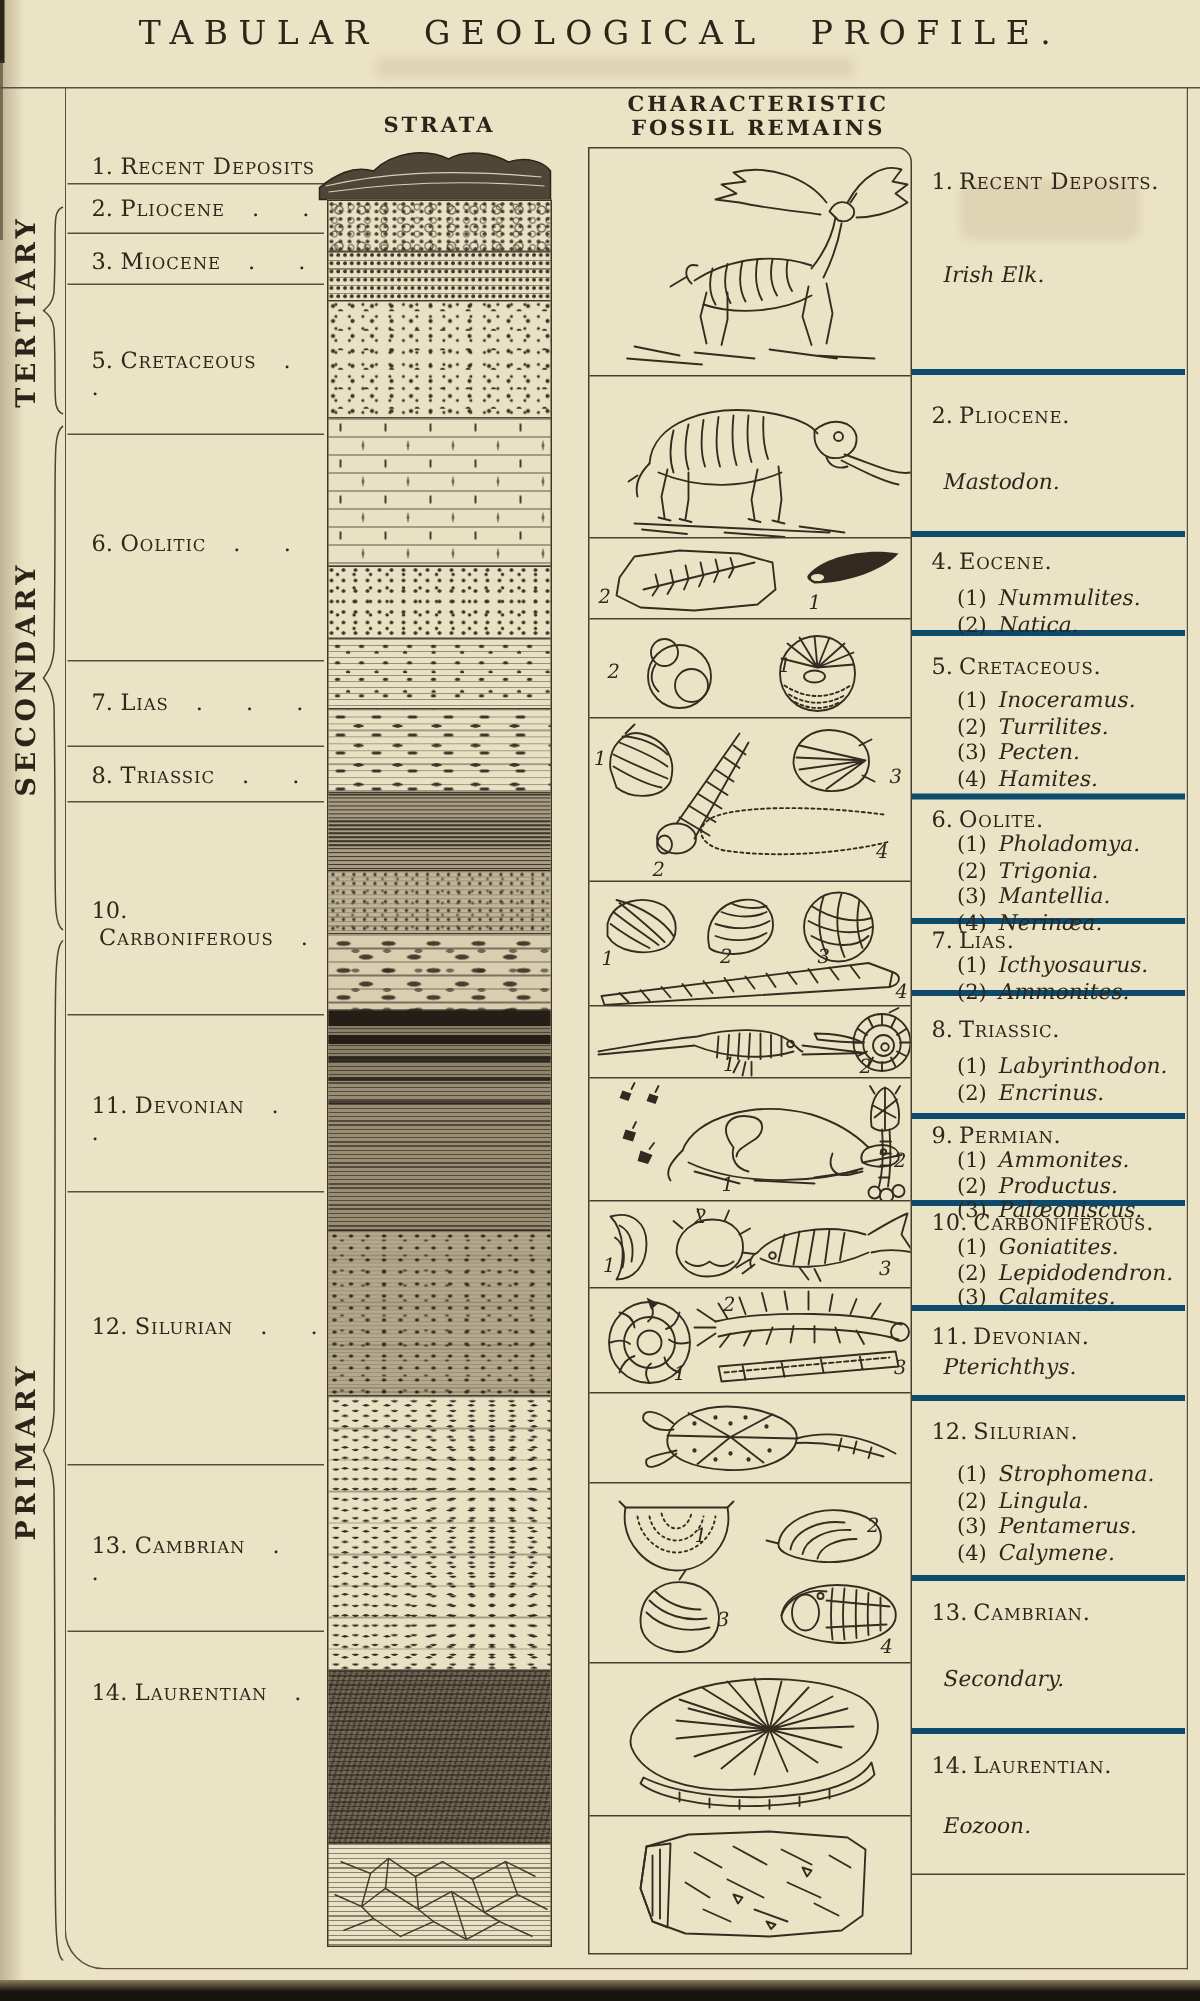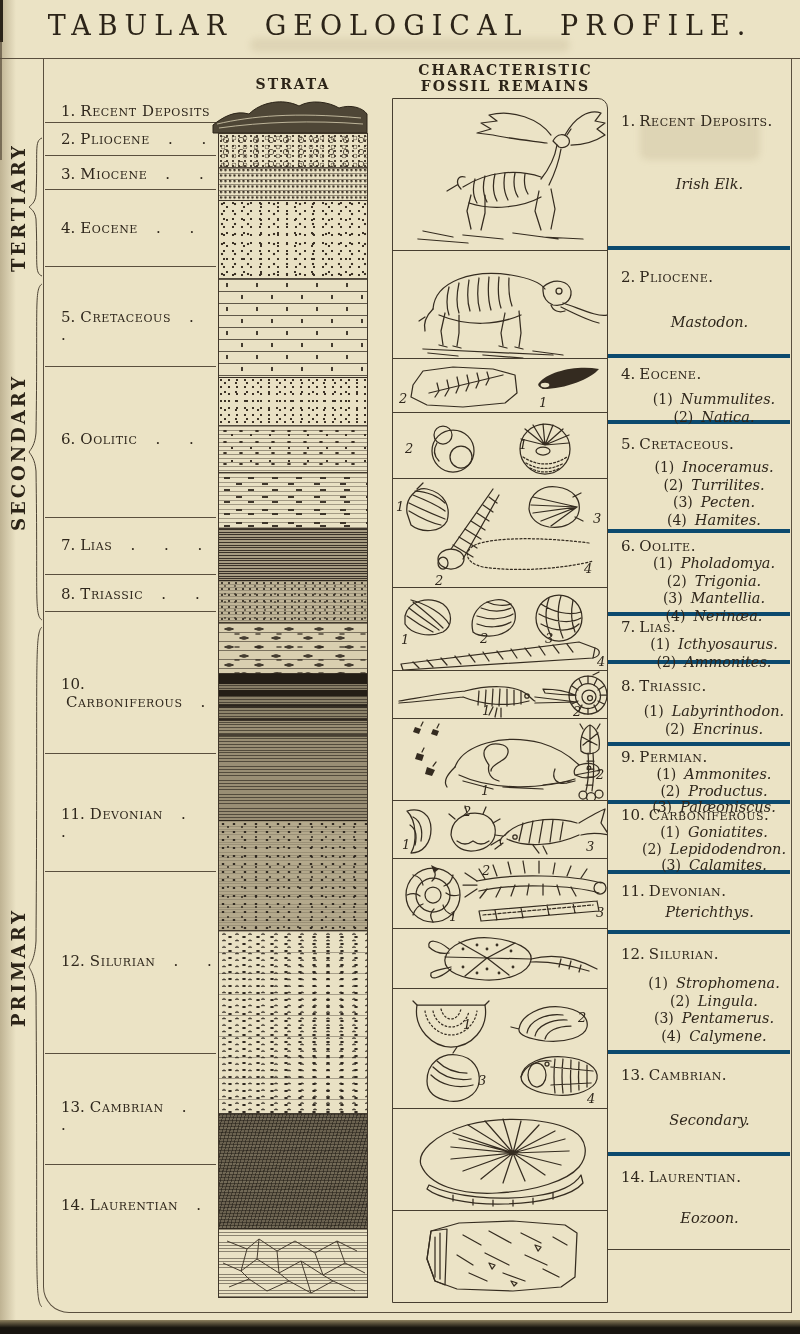--- a/index.html
+++ b/index.html
@@ -8,21 +8,21 @@
   .abs{position:absolute;}
   
   .edge-shade{left:0;top:0;width:16px;height:1334px;
     background:linear-gradient(90deg,rgba(118,100,64,.38),rgba(118,100,64,0));}
   .edge-line{left:0;top:40px;width:2px;height:120px;background:rgba(60,50,34,.55);}
   .corner-mark{left:0;top:0;width:3px;height:42px;background:#2a241a;}
   .bottom-bar{left:0;top:1320px;width:800px;height:14px;
     background:linear-gradient(180deg,#8a7d5c, #17140f 55%);}
   .ghost{background:rgba(150,128,82,.14);filter:blur(3px);border-radius:8px;}
   
-  .title{left:0;top:10px;width:800px;text-align:center;font-size:27px;letter-spacing:7px;
+  .title{left:0;top:10px;width:800px;text-align:center;font-size:22px;letter-spacing:7px;
          word-spacing:16px;color:#2c2418;}
   .toprule{left:0;top:58px;width:800px;height:1px;background:#5a4f3e;}
   .frame{left:43px;top:58px;width:747px;height:1254px;border:1px solid #5a4f3e;border-top:none;
          border-bottom-left-radius:26px;}
   .colhead{font-weight:bold;font-size:14px;letter-spacing:2px;text-align:center;color:#2c2418;}
   
   .lcol{left:45px;top:58px;width:171px;}
   .lrow{box-sizing:border-box;border-bottom:1px solid #5a4f3e;padding-left:16px;font-size:15px;}
   .lrow:last-child{border-bottom:none;}
   .pno{display:inline-block;}
@@ -116,21 +116,21 @@
   .frow svg .fd{fill:#342b20;stroke:none;}
   .frow svg .fp{fill:#e9e1c4;}
   .fig{position:absolute;font-size:13px;font-style:italic;color:#2f271c;}
   
   .rcol{left:608px;top:98px;width:182px;border-bottom:1px solid #473e30;box-sizing:border-box;}
   .rrow{box-sizing:border-box;border-bottom:4px solid #0c4a6e;font-size:15px;}
   .rrow:last-child{border-bottom:none;}
   .rhead{padding-left:13px;}
   .rno{margin-right:4px;}
   .rtitle{font-variant:small-caps;letter-spacing:.5px;}
-  .rlist{padding-left:30px;line-height:17.5px;font-size:14.5px;text-align:center;}
+  .rlist{padding-left:30px;line-height:17.5px;font-size:14.5px;}
   .rlist.single{padding-left:21px;}
   .rn{margin-right:8px;font-size:14px;}
   .rname{font-style:italic;}
 </style>
 </head>
 <body>
 
 <div class="page">
 
   <div class="abs edge-shade"></div>
@@ -160,21 +160,20 @@
     <path d="M14,1 C6,6 10,24 8,150 C7,162 3,166 1,169 C3,172 7,176 8,188 C10,314 6,332 14,337"></path>
   </svg>
   <svg class="brace" style="left:28px;top:626px" width="16" height="682">
     <path d="M14,1 C6,8 10,40 8,315 C7,332 3,337 1,341 C3,345 7,350 8,367 C10,642 6,674 14,681"></path>
   </svg>
 
   <div class="abs lcol">
     <div class="lrow" style="height:65px;padding-top:44px"><span class="pno">1.</span><span class="pname">Recent Deposits</span><span class="pdots"></span></div>
     <div class="lrow" style="height:33px;padding-top:7px"><span class="pno">2.</span><span class="pname">Pliocene</span><span class="pdots">. .</span></div>
     <div class="lrow" style="height:34px;padding-top:9px"><span class="pno">3.</span><span class="pname">Miocene</span><span class="pdots">. .</span></div>
-    <div class="lrow" style="height:77px;padding-top:29px"><span class="pno">4.</span><span class="pname">Eocene</span><span class="pdots">. .</span></div>
     <div class="lrow" style="height:100px;padding-top:41px"><span class="pno">5.</span><span class="pname">Cretaceous</span><span class="pdots">. .</span></div>
     <div class="lrow" style="height:151px;padding-top:63px"><span class="pno">6.</span><span class="pname">Oolitic</span><span class="pdots">. .</span></div>
     <div class="lrow" style="height:57px;padding-top:18px"><span class="pno">7.</span><span class="pname">Lias</span><span class="pdots">. . .</span></div>
     <div class="lrow" style="height:37px;padding-top:10px"><span class="pno">8.</span><span class="pname">Triassic</span><span class="pdots">. .</span></div>
     <div class="lrow" style="height:142px;padding-top:63px"><span class="pno">10.</span><span class="pname">Carboniferous</span><span class="pdots">.</span></div>
     <div class="lrow" style="height:118px;padding-top:51px"><span class="pno">11.</span><span class="pname">Devonian</span><span class="pdots">. .</span></div>
     <div class="lrow" style="height:182px;padding-top:80px"><span class="pno">12.</span><span class="pname">Silurian</span><span class="pdots">. .</span></div>
     <div class="lrow" style="height:111px;padding-top:44px"><span class="pno">13.</span><span class="pname">Cambrian</span><span class="pdots">. .</span></div>
     <div class="lrow" style="height:85px;padding-top:31px"><span class="pno">14.</span><span class="pname">Laurentian</span><span class="pdots">.</span></div>
   </div>

